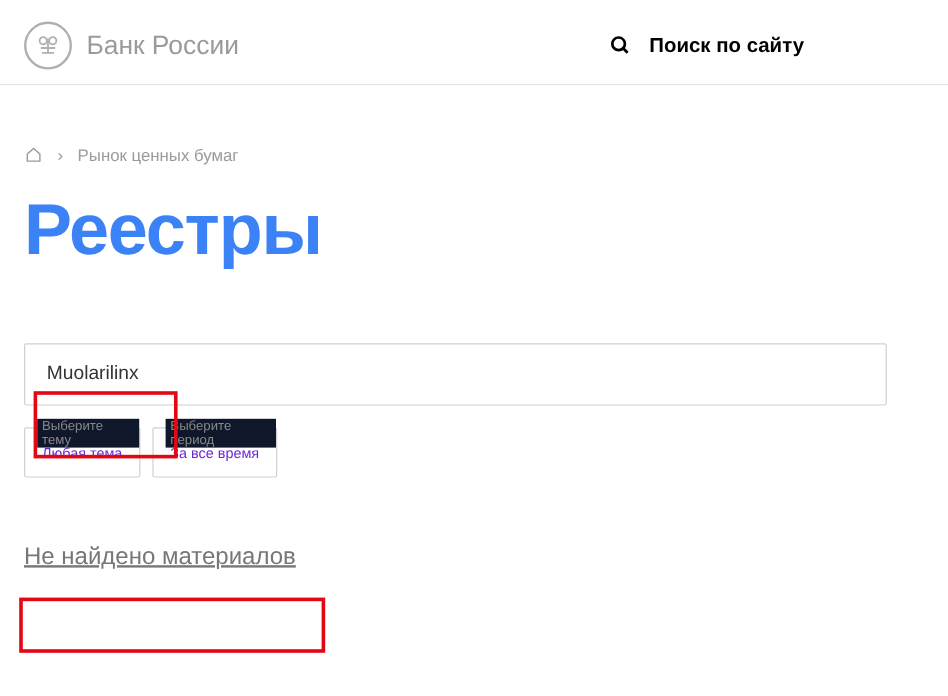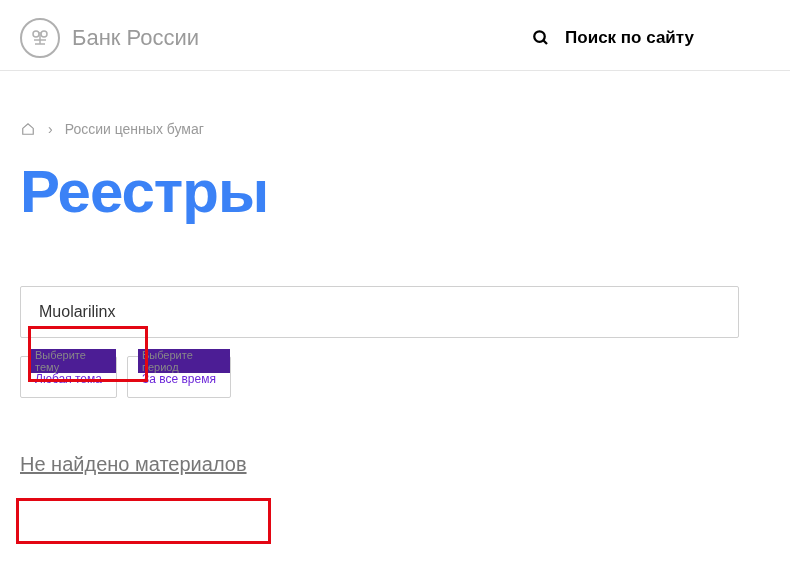--- a/index.html
+++ b/index.html
@@ -40,21 +40,21 @@
     .site-name {
       font-size: 22px;
       color: #9a9a9a;
       font-weight: 400;
     }
     .search-group {
       display: flex;
       align-items: flex-end;
       gap: 14px;
       margin-left: auto;
-      margin-right: 76px;
+      margin-right: 100px;
     }
     .search-icon {
       width: 20px;
       height: 20px;
       display: flex;
       align-items: center;
       justify-content: center;
       color: #000;
     }
     .search-label {
@@ -114,21 +114,21 @@
     .filter-select {
       position: relative;
       border: 1px solid #d0d0d0;
       border-radius: 2px;
       padding: 12px 14px 10px 14px;
     }
     .filter-label {
       position: absolute;
       top: -8px;
       left: 10px;
-      background: #4c1d95;
+      background: #0f172a;
       padding: 0 4px;
       font-size: 11px;
       color: #888;
     }
     .filter-value {
       font-size: 12px;
       color: #6d28d9;
     }
     .result-message {
       margin: 55px 0 0 20px;
@@ -186,21 +186,21 @@
   </div>
 </div>
 
 <div class="breadcrumb">
   <span class="home-icon">
     <svg width="14" height="14" viewBox="0 0 24 24" fill="none" stroke="currentColor" stroke-width="2">
       <path d="M3 11 L12 3 L21 11 L21 21 L3 21 Z"></path>
     </svg>
   </span>
   <span class="breadcrumb-sep">›</span>
-  <span>России ценных бумаг</span>
+  <span>Рынок ценных бумаг</span>
 </div>
 
 <h1 class="page-title">Реестры</h1>
 
 <div class="filters">
   <div class="search-input-wrap">
     <input class="search-input" type="text" value="Muolarilinx" style="">
   </div>
   <div class="filter-row">
     <div class="filter-select">

